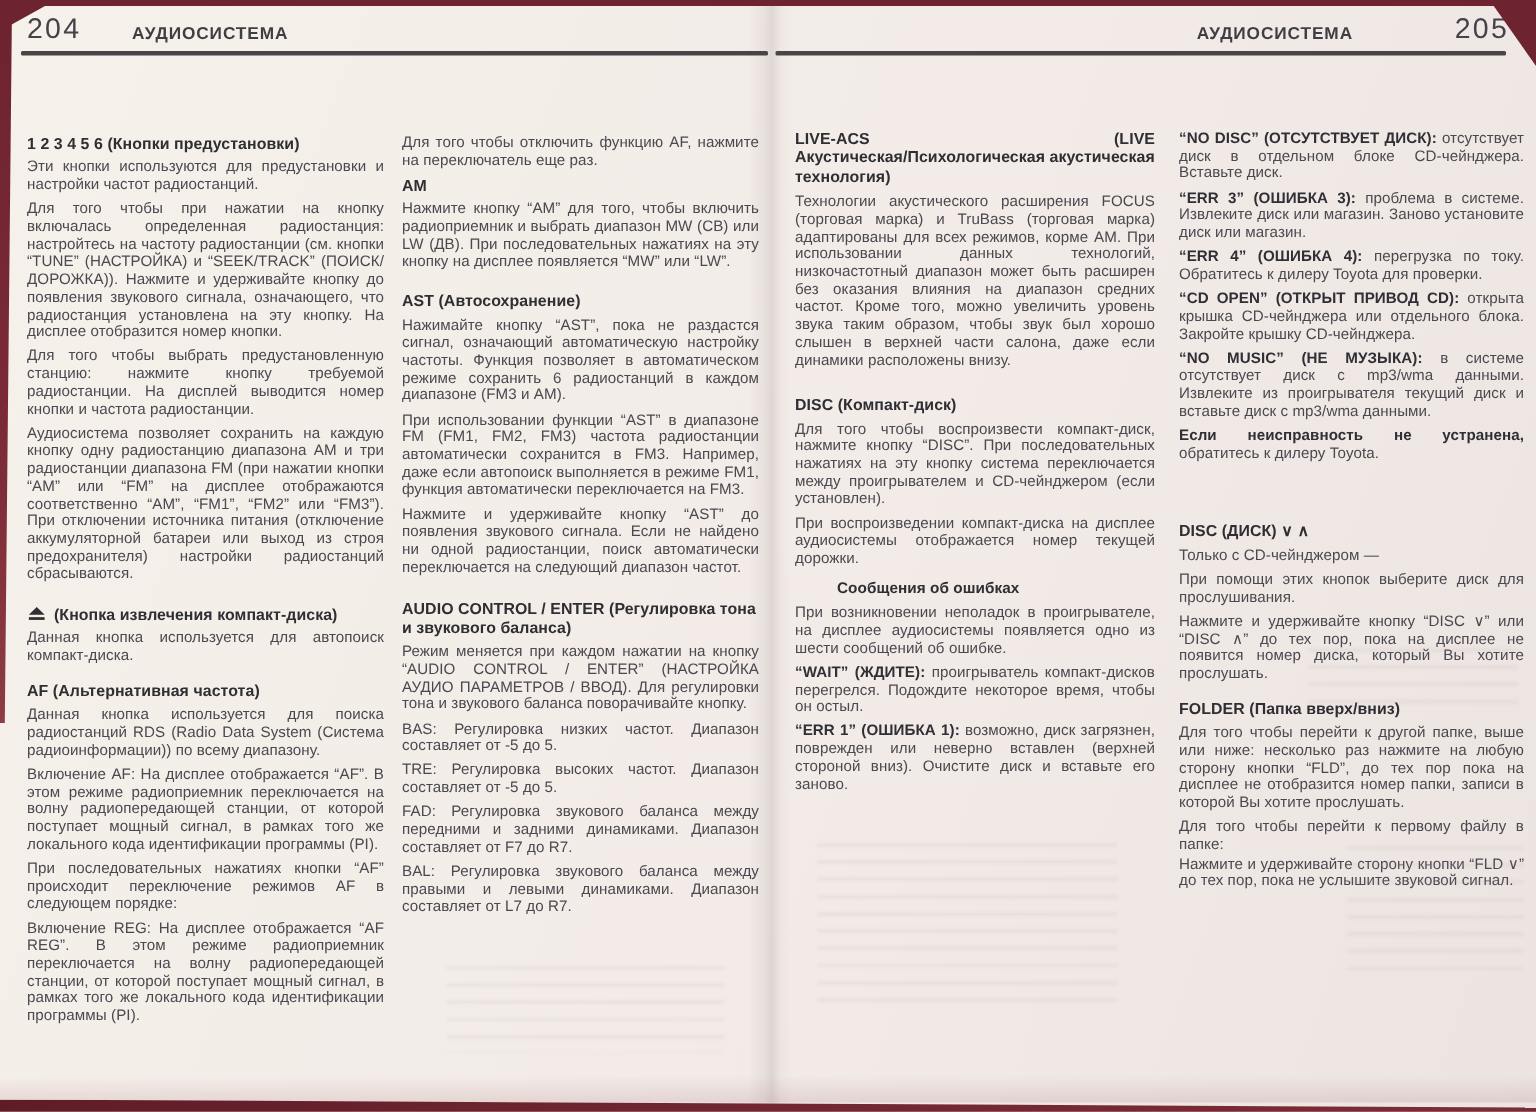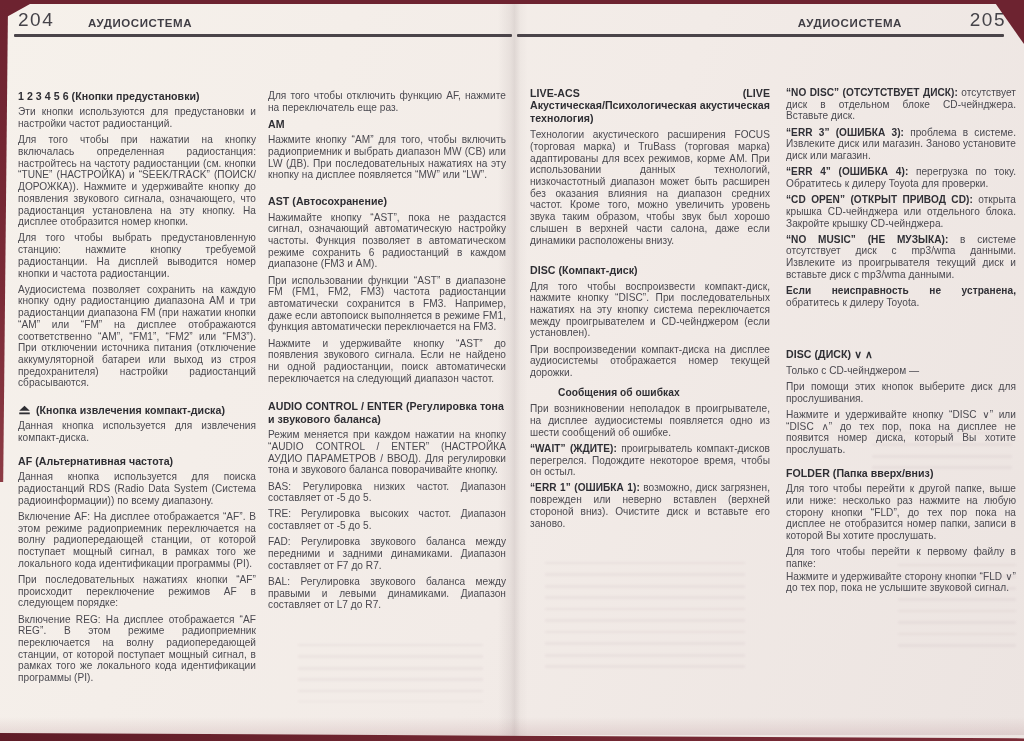--- a/index.html
+++ b/index.html
@@ -83,21 +83,21 @@
     <div class="col c1">
         <div class="h"><span>1 2 3 4 5 6 (Кнопки предустановки)</span></div>
         <p>Эти кнопки используются для предустановки и настройки частот радиостанций.</p>
         <p>Для того чтобы при нажатии на кнопку включалась определенная радиостанция: настройтесь на частоту радиостанции (см. кнопки “TUNE” (НАСТРОЙКА) и “SEEK/TRACK” (ПОИСК/ДОРОЖКА)). Нажмите и удерживайте кнопку до появления звукового сигнала, означающего, что радиостанция установлена на эту кнопку. На дисплее отобразится номер кнопки.</p>
         <p>Для того чтобы выбрать предустановленную станцию: нажмите кнопку требуемой радиостанции. На дисплей выводится номер кнопки и частота радиостанции.</p>
         <p>Аудиосистема позволяет сохранить на каждую кнопку одну радиостанцию диапазона AM и три радиостанции диапазона FM (при нажатии кнопки “AM” или “FM” на дисплее отображаются соответственно “AM”, “FM1”, “FM2” или “FM3”). При отключении источника питания (отключение аккумуляторной батареи или выход из строя предохранителя) настройки радиостанций сбрасываются.</p>
         <div class="h" style="margin-top: 15px;"><svg viewBox="0 0 14 11" class="eject">
             <path d="M1.2 6.4 L7 0.8 L12.8 6.4 Z"></path>
             <rect x="1.2" y="8.2" width="11.6" height="2"></rect>
           </svg><span>(Кнопка извлечения компакт-диска)</span></div>
-        <p>Данная кнопка используется для извлечения компакт-диска.</p>
+        <p>Данная кнопка используется для автопоиск компакт-диска.</p>
         <div class="h" style=""><span>AF (Альтернативная частота)</span></div>
         <p>Данная кнопка используется для поиска радиостанций RDS (Radio Data System (Система радиоинформации)) по всему диапазону.</p>
         <p>Включение AF: На дисплее отображается “AF”. В этом режиме радиоприемник переключается на волну радиопередающей станции, от которой поступает мощный сигнал, в рамках того же локального кода идентификации программы (PI).</p>
         <p>При последовательных нажатиях кнопки “AF” происходит переключение режимов AF в следующем порядке:</p>
         <p>Включение REG: На дисплее отображается “AF REG”. В этом режиме радиоприемник переключается на волну радиопередающей станции, от которой поступает мощный сигнал, в рамках того же локального кода идентификации программы (PI).</p>
       </div>
     <div class="col c2">
         <p>Для того чтобы отключить функцию AF, нажмите на переключатель еще раз.</p>
         <div class="h" style="margin-top: 2px;"><span>AM</span></div>
         <p>Нажмите кнопку “AM” для того, чтобы включить радиоприемник и выбрать диапазон MW (СВ) или LW (ДВ). При последовательных нажатиях на эту кнопку на дисплее появляется “MW” или “LW”.</p>

